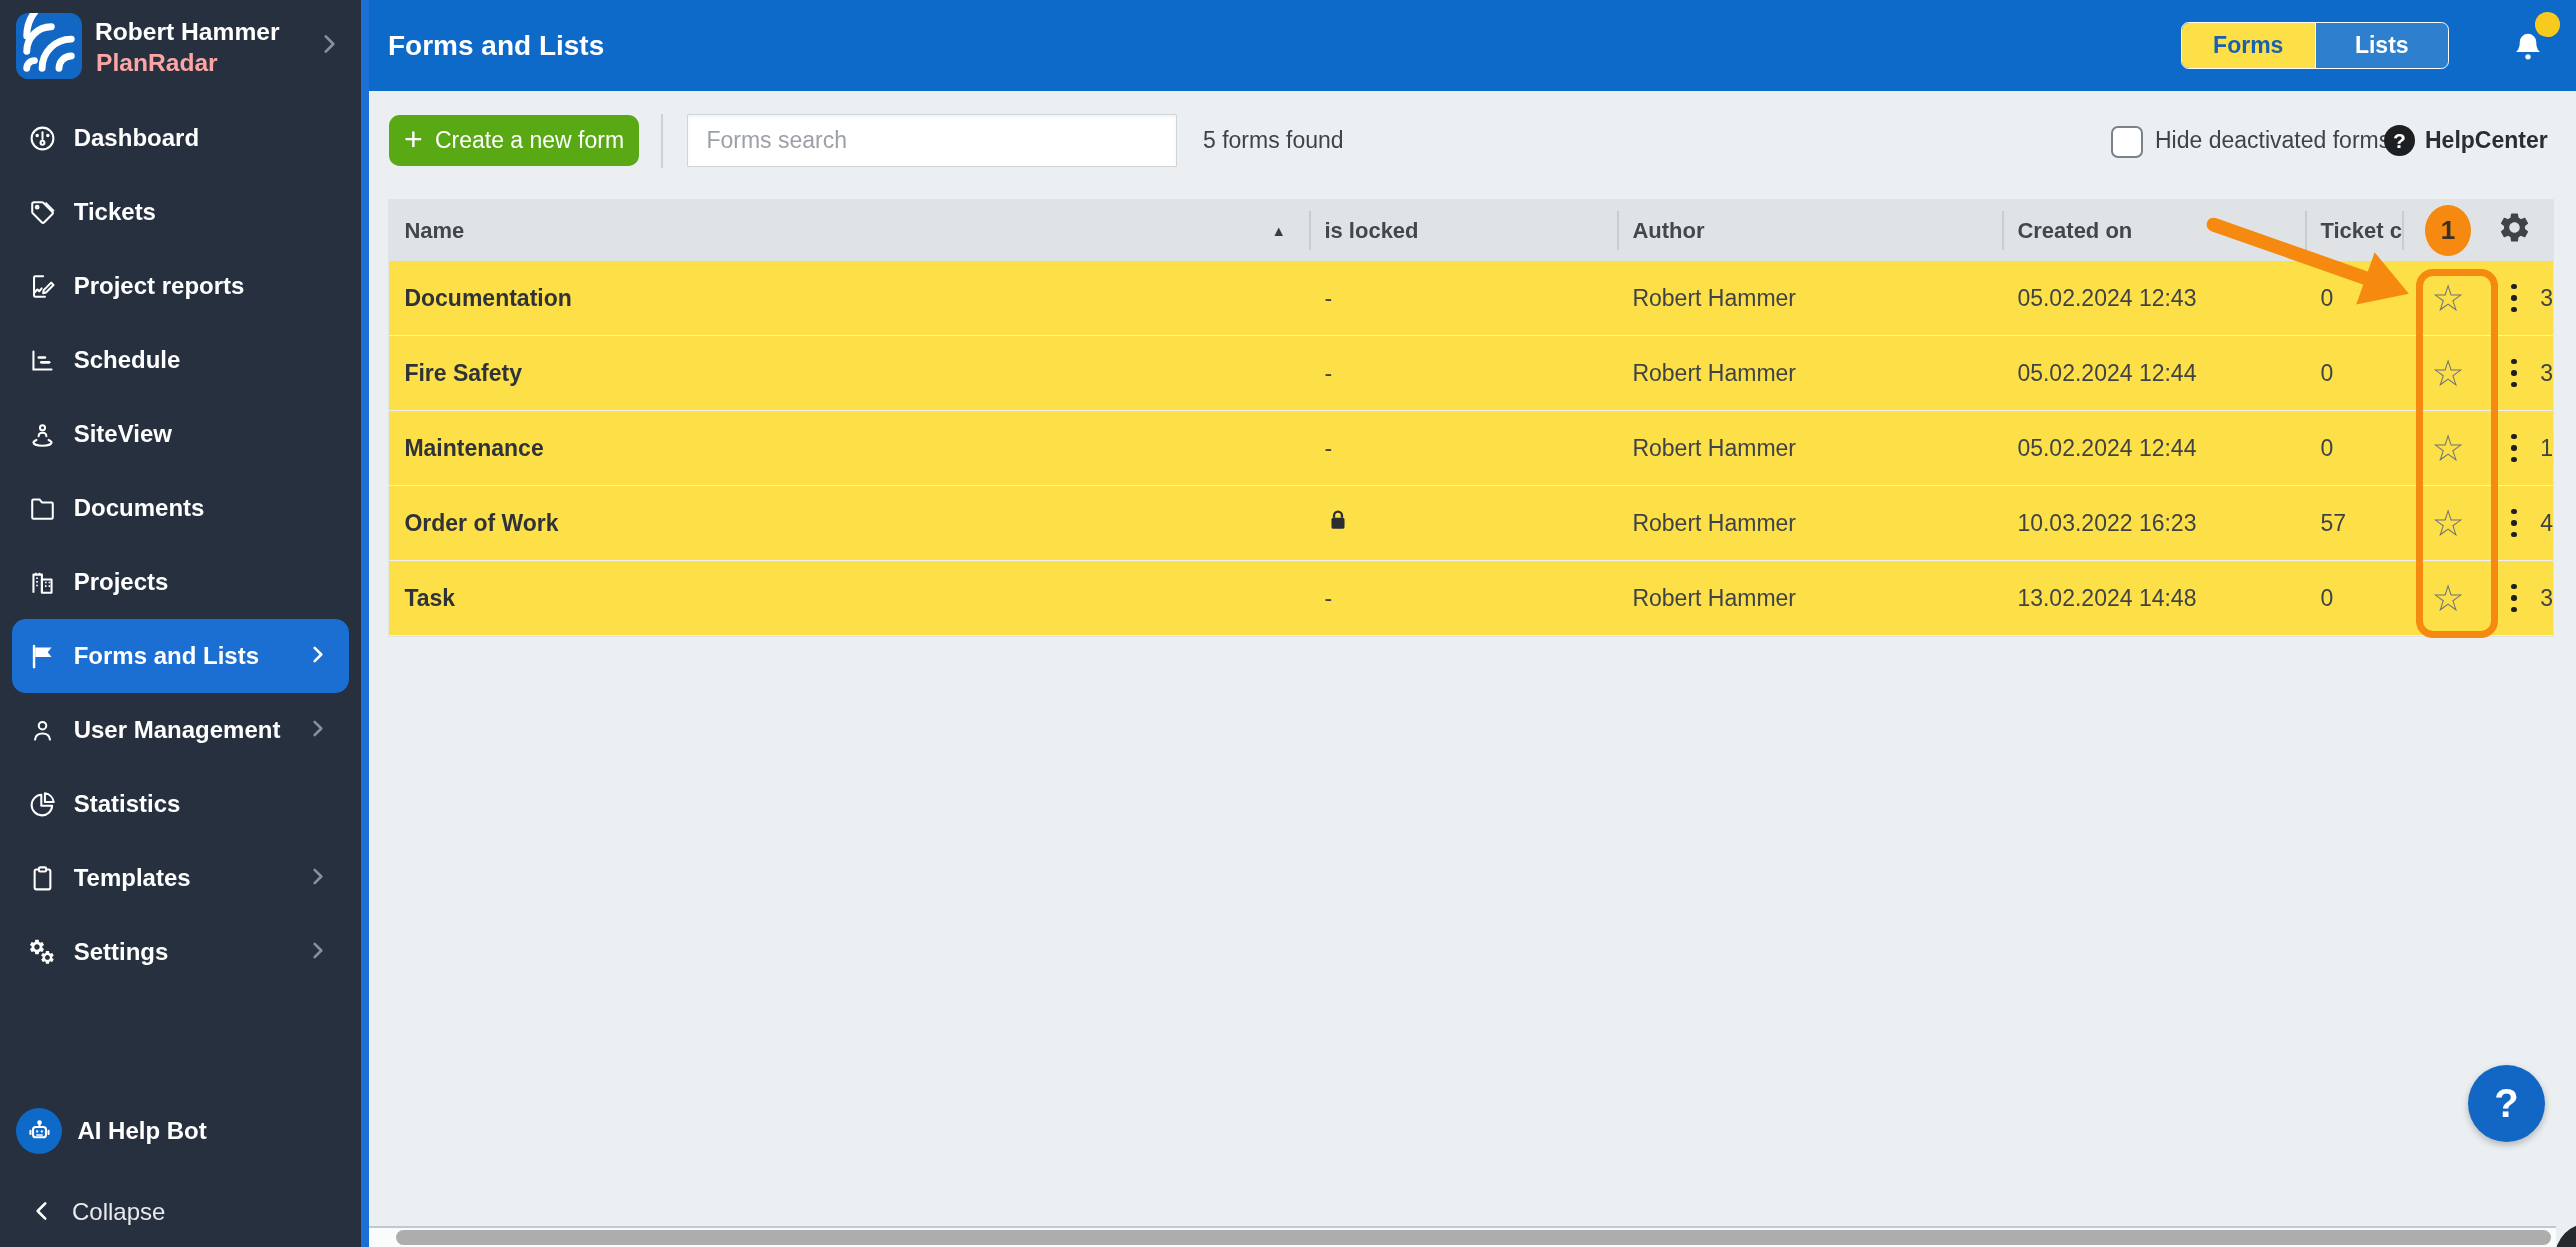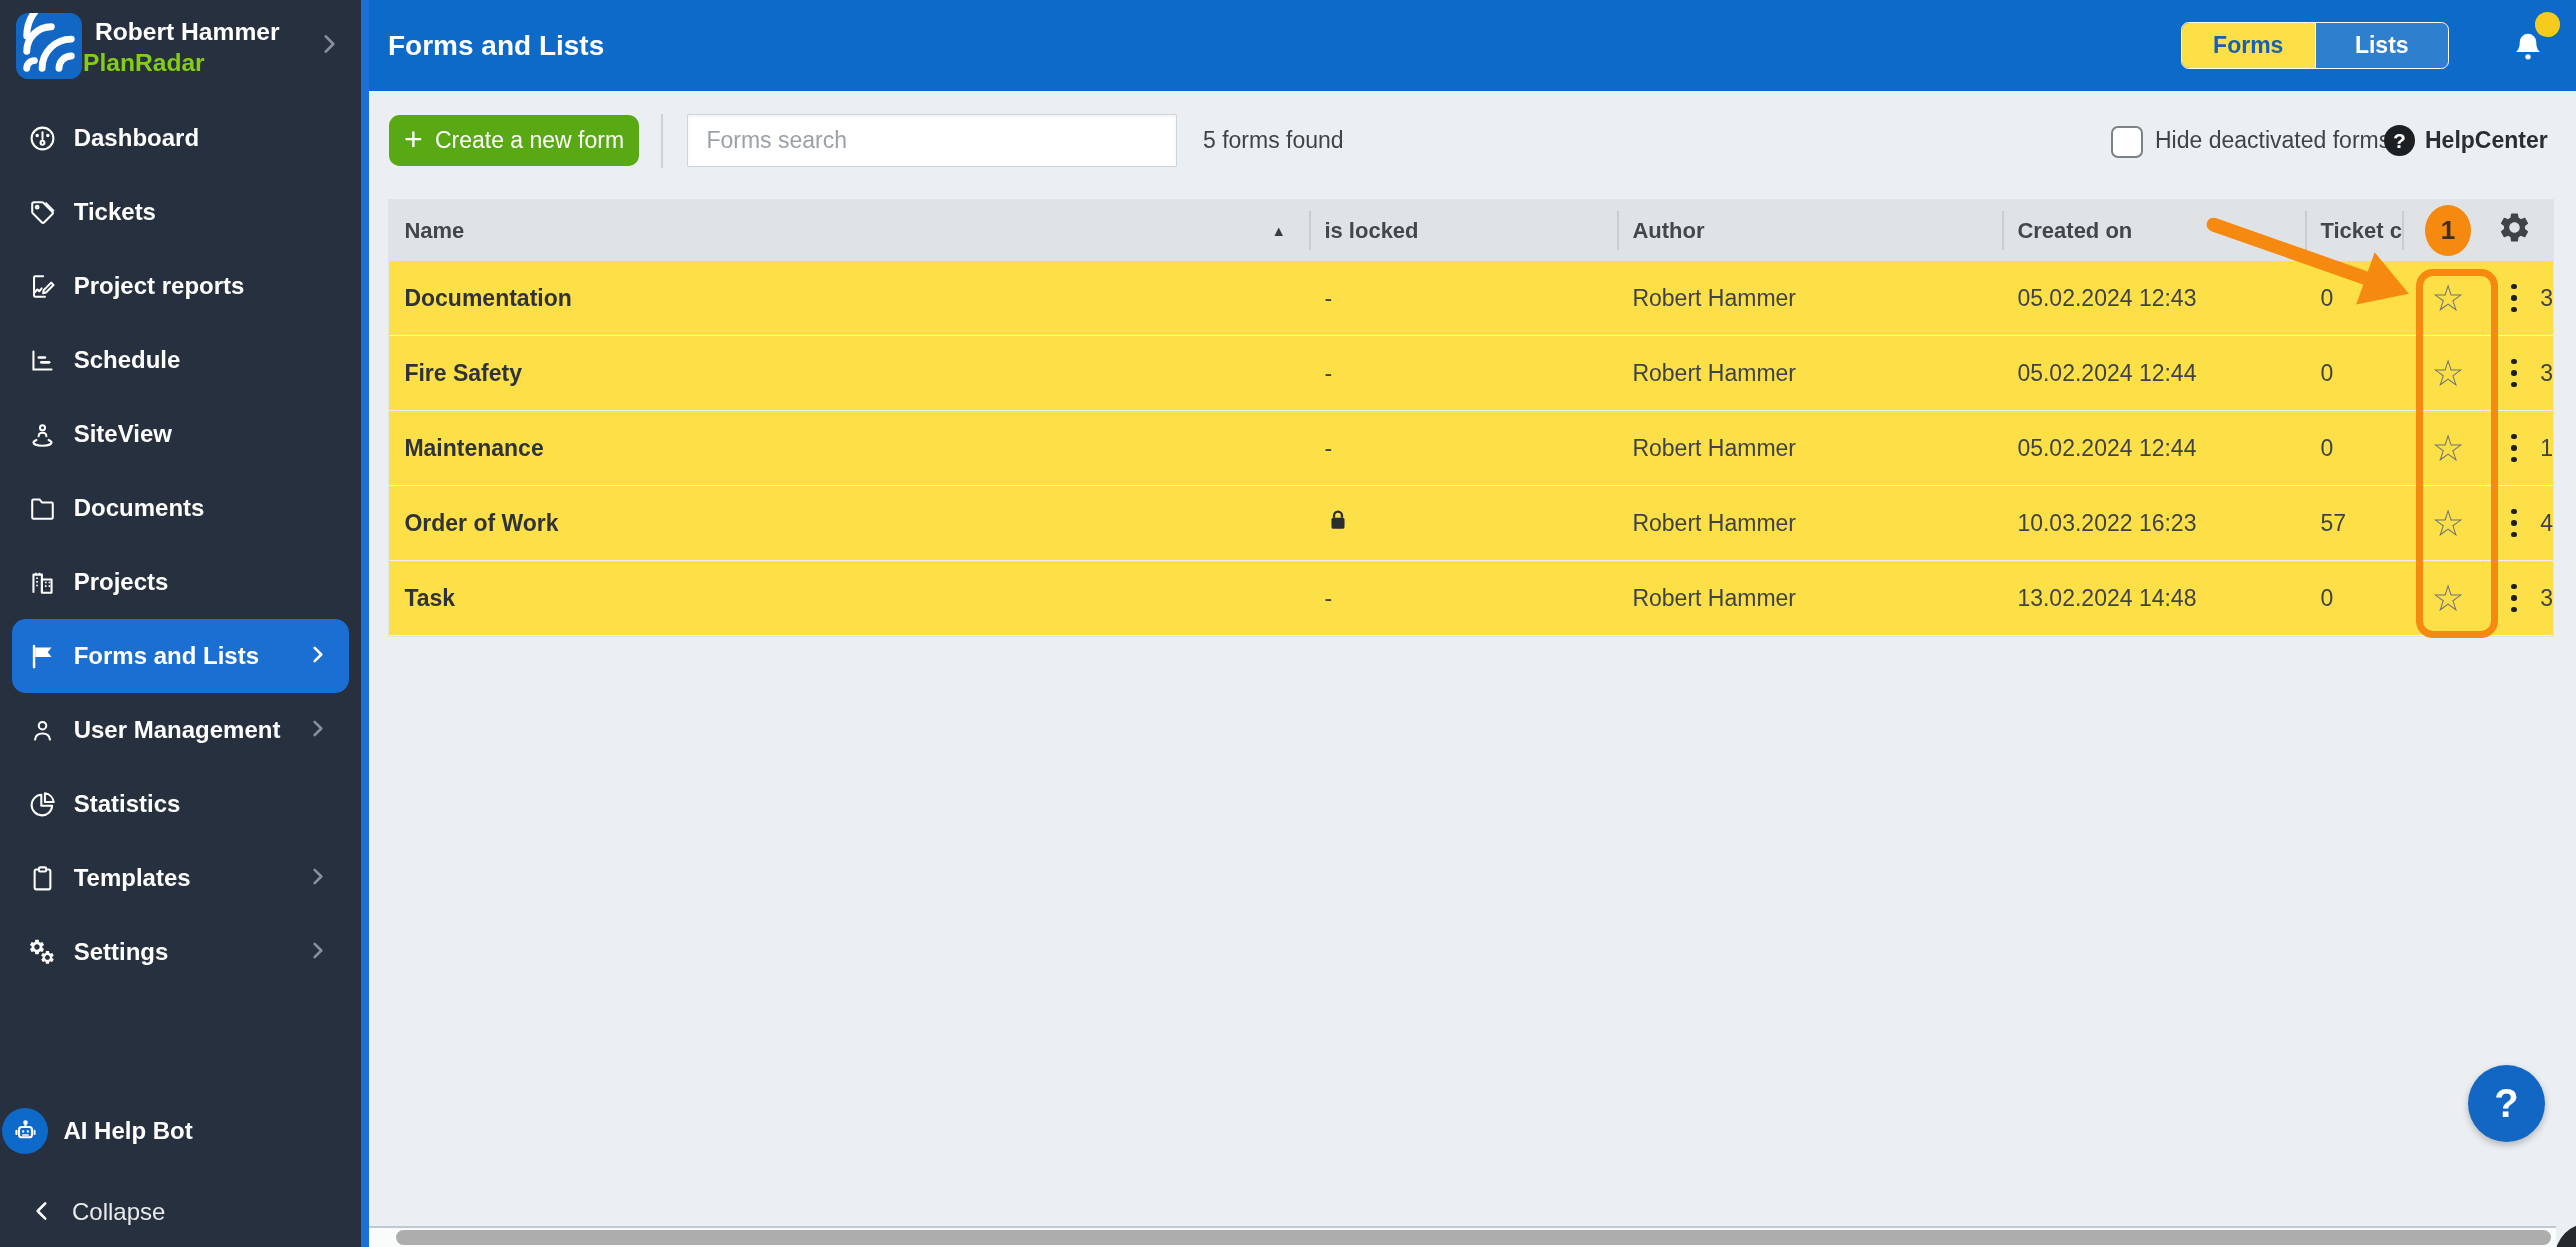--- a/index.html
+++ b/index.html
@@ -6,32 +6,32 @@
     font-family:"Liberation Sans",sans-serif;background:#ECEFF2;}
   #app{position:relative;width:2576px;height:1247px;}
   .abs{position:absolute;}
 
   
   #sidebar{left:0;top:0;width:361px;height:1247px;background:#27303E;}
   #sidebar-strip{left:361px;top:0;width:7.7px;height:1247px;background:#1C6FD6;}
   #user-block{position:absolute;left:0;top:0;width:361px;height:92px;cursor:pointer;}
   #logo{position:absolute;left:16px;top:13px;width:66px;height:66px;border-radius:12.3px;background:#1266C4;overflow:hidden;}
   #user-name{position:absolute;left:95px;top:18.4px;font-size:24.6px;font-weight:600;color:#FFFFFF;}
-  #user-org{position:absolute;left:83px;top:49px;font-size:24.6px;font-weight:700;color:#84cc16;}
+  #user-org{position:absolute;left:96px;top:49px;font-size:24.6px;font-weight:700;color:#fca5a5;}
   #user-chevron{position:absolute;left:316px;top:31px;}
 
   #nav{position:absolute;left:0;top:101px;width:361px;}
   .nav-item{position:relative;height:74px;margin:0 12.3px;padding-left:15.4px;border-radius:14px;
     display:flex;align-items:center;cursor:pointer;}
   .nav-item.active{background:#1B6FD2;}
   .nav-icon{width:29px;height:29px;flex:0 0 29px;display:flex;align-items:center;justify-content:center;}
   .nav-label{margin-left:17px;font-size:24px;font-weight:700;color:#FFFFFF;white-space:nowrap;}
   .nav-chevron{position:absolute;right:20px;top:50%;transform:translateY(-50%);}
 
-  #ai-bot{position:absolute;left:0;top:1094px;width:361px;height:74px;display:flex;align-items:center;padding-left:2px;box-sizing:border-box;cursor:pointer;}
+  #ai-bot{position:absolute;left:0;top:1094px;width:361px;height:74px;display:flex;align-items:center;padding-left:16px;box-sizing:border-box;cursor:pointer;}
   #ai-circle{width:46px;height:46px;border-radius:50%;background:#0E6AC8;display:flex;align-items:center;justify-content:center;}
   #ai-label{margin-left:15.4px;font-size:24px;font-weight:700;color:#FFFFFF;}
   #collapse{position:absolute;left:0;top:1175px;width:361px;height:74px;display:flex;align-items:center;padding-left:29px;box-sizing:border-box;cursor:pointer;}
   #collapse-label{margin-left:17px;font-size:24px;font-weight:400;color:#E8EAED;}
 
   
   #header{left:369px;top:0;width:2207px;height:91px;background:#0D6AC8;}
   #page-title{position:absolute;left:19px;top:0;height:91px;display:flex;align-items:center;
     font-size:28px;font-weight:700;color:#FFFFFF;}
   #toggle{position:absolute;left:1812px;top:22px;width:266px;height:45px;border:1.5px solid #FFFFFF;

